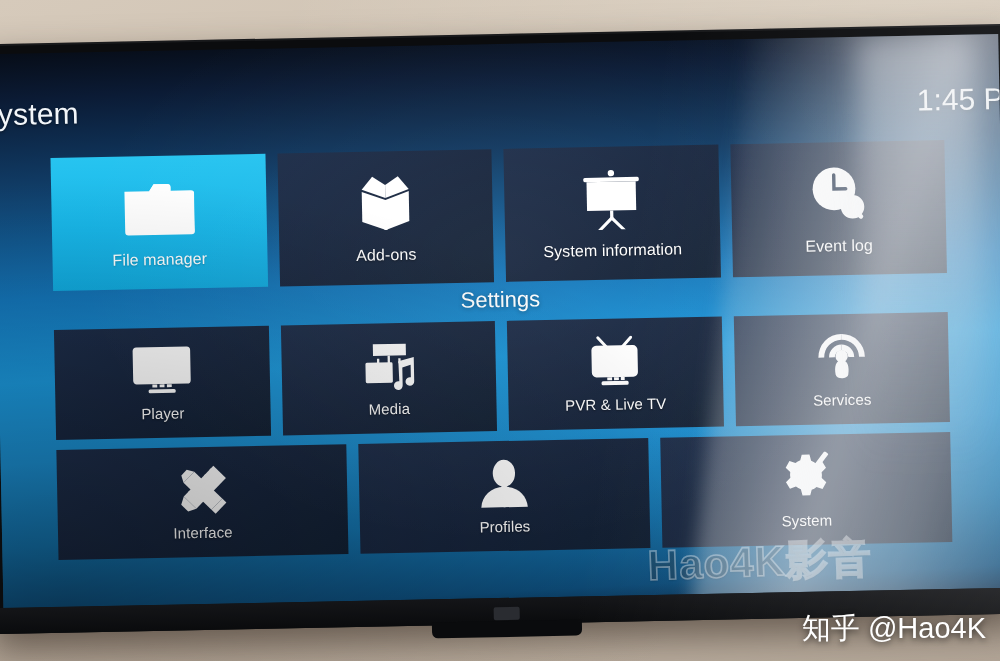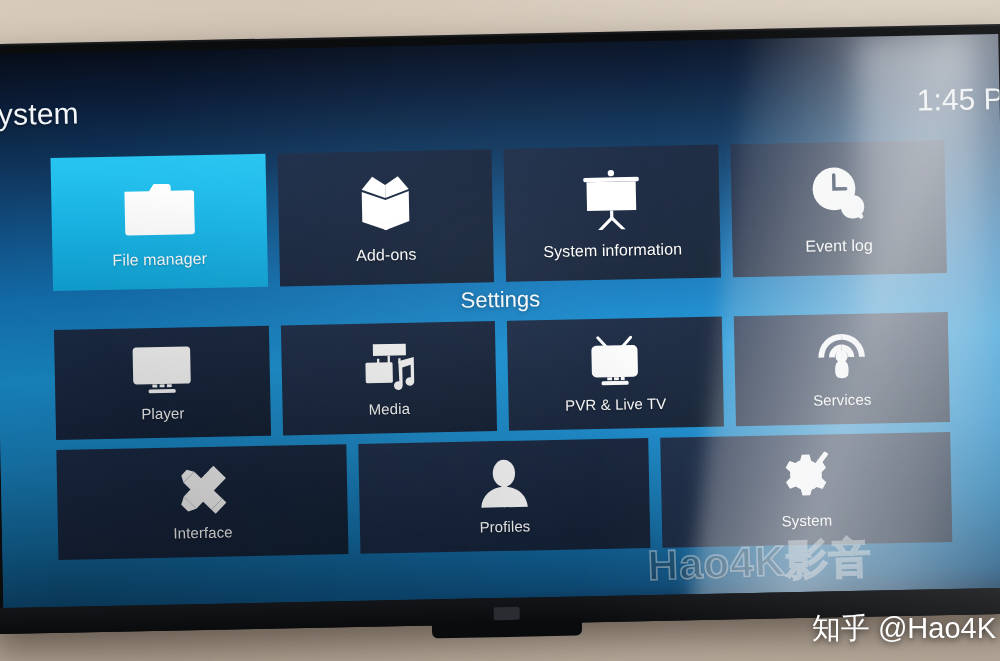--- a/index.html
+++ b/index.html
@@ -251,21 +251,21 @@
     letter-spacing: 1px;
     color: rgba(255,255,255,0.06);
     -webkit-text-stroke: 1.6px rgba(240,246,250,0.42);
     text-shadow: 0 1px 2px rgba(0,0,0,0.25);
     pointer-events: none;
     white-space: nowrap;
     transform: rotate(-1deg);
   }
   #wm-zhihu {
     position: absolute;
-    right: 4px;
+    right: 14px;
     bottom: 12px;
     font-size: 29px;
     font-weight: 400;
     color: #ffffff;
     text-shadow: 0 2px 6px rgba(0,0,0,0.65);
     pointer-events: none;
     white-space: nowrap;
     z-index: 40;
   }
 </style>

